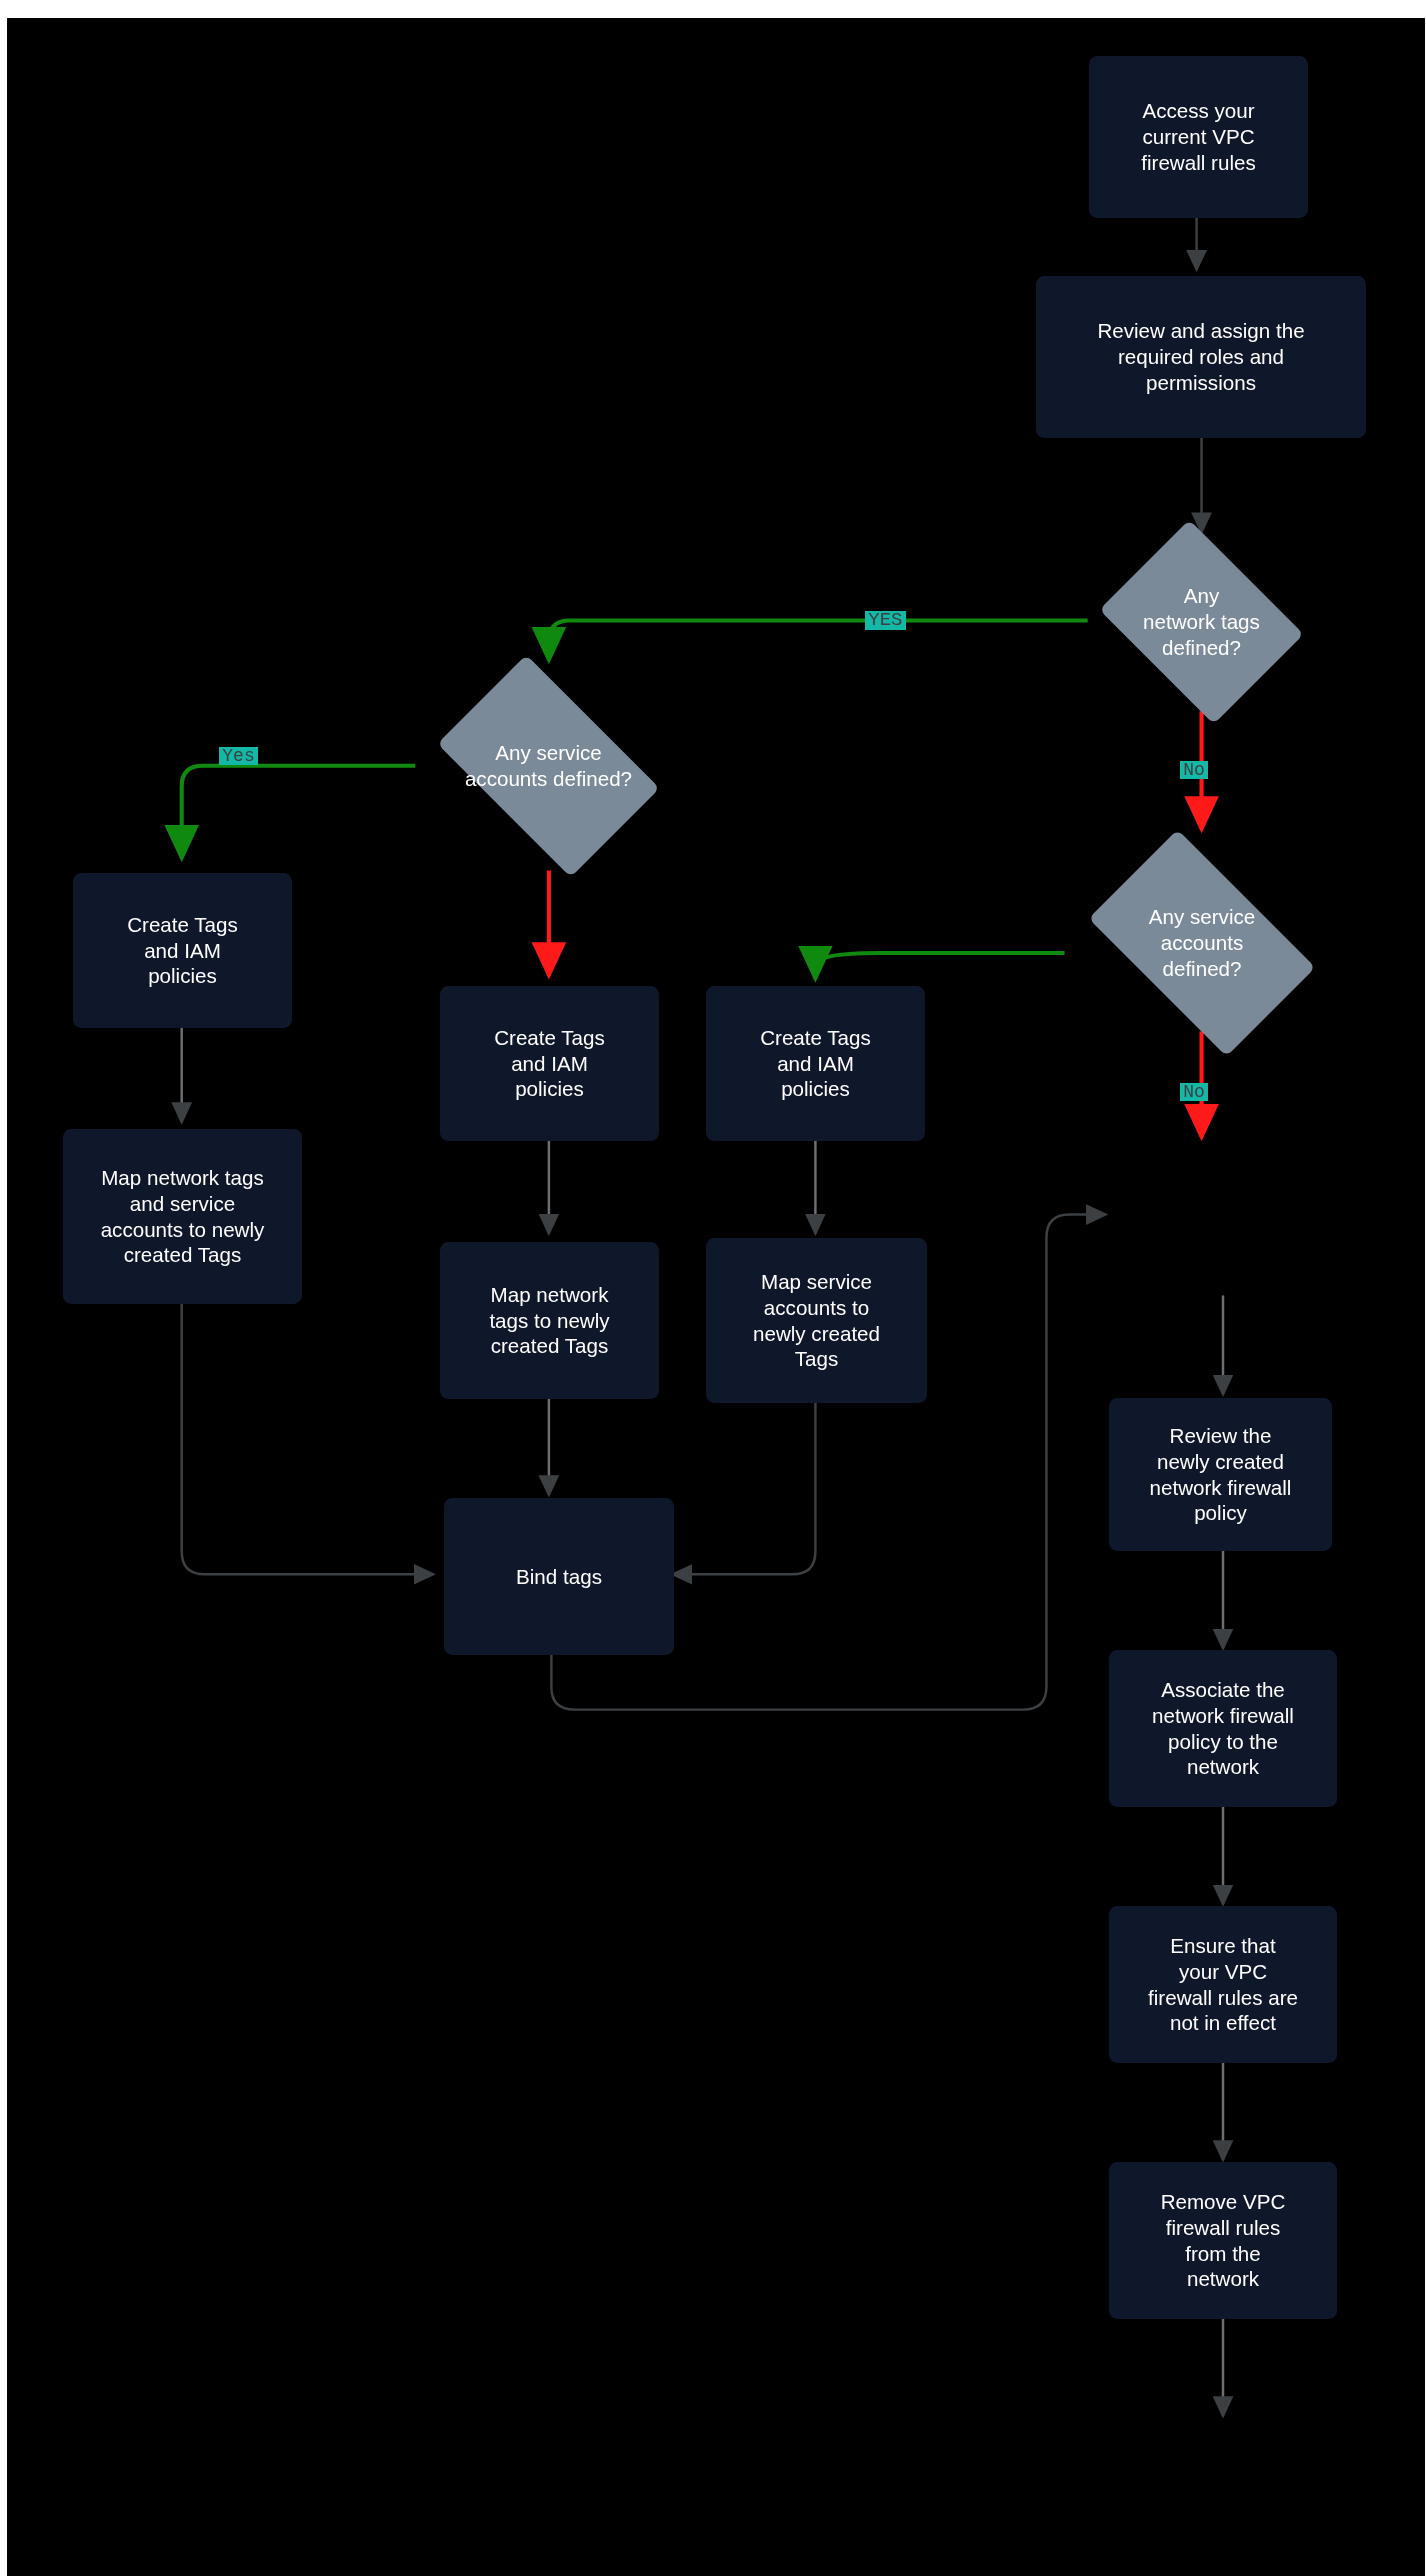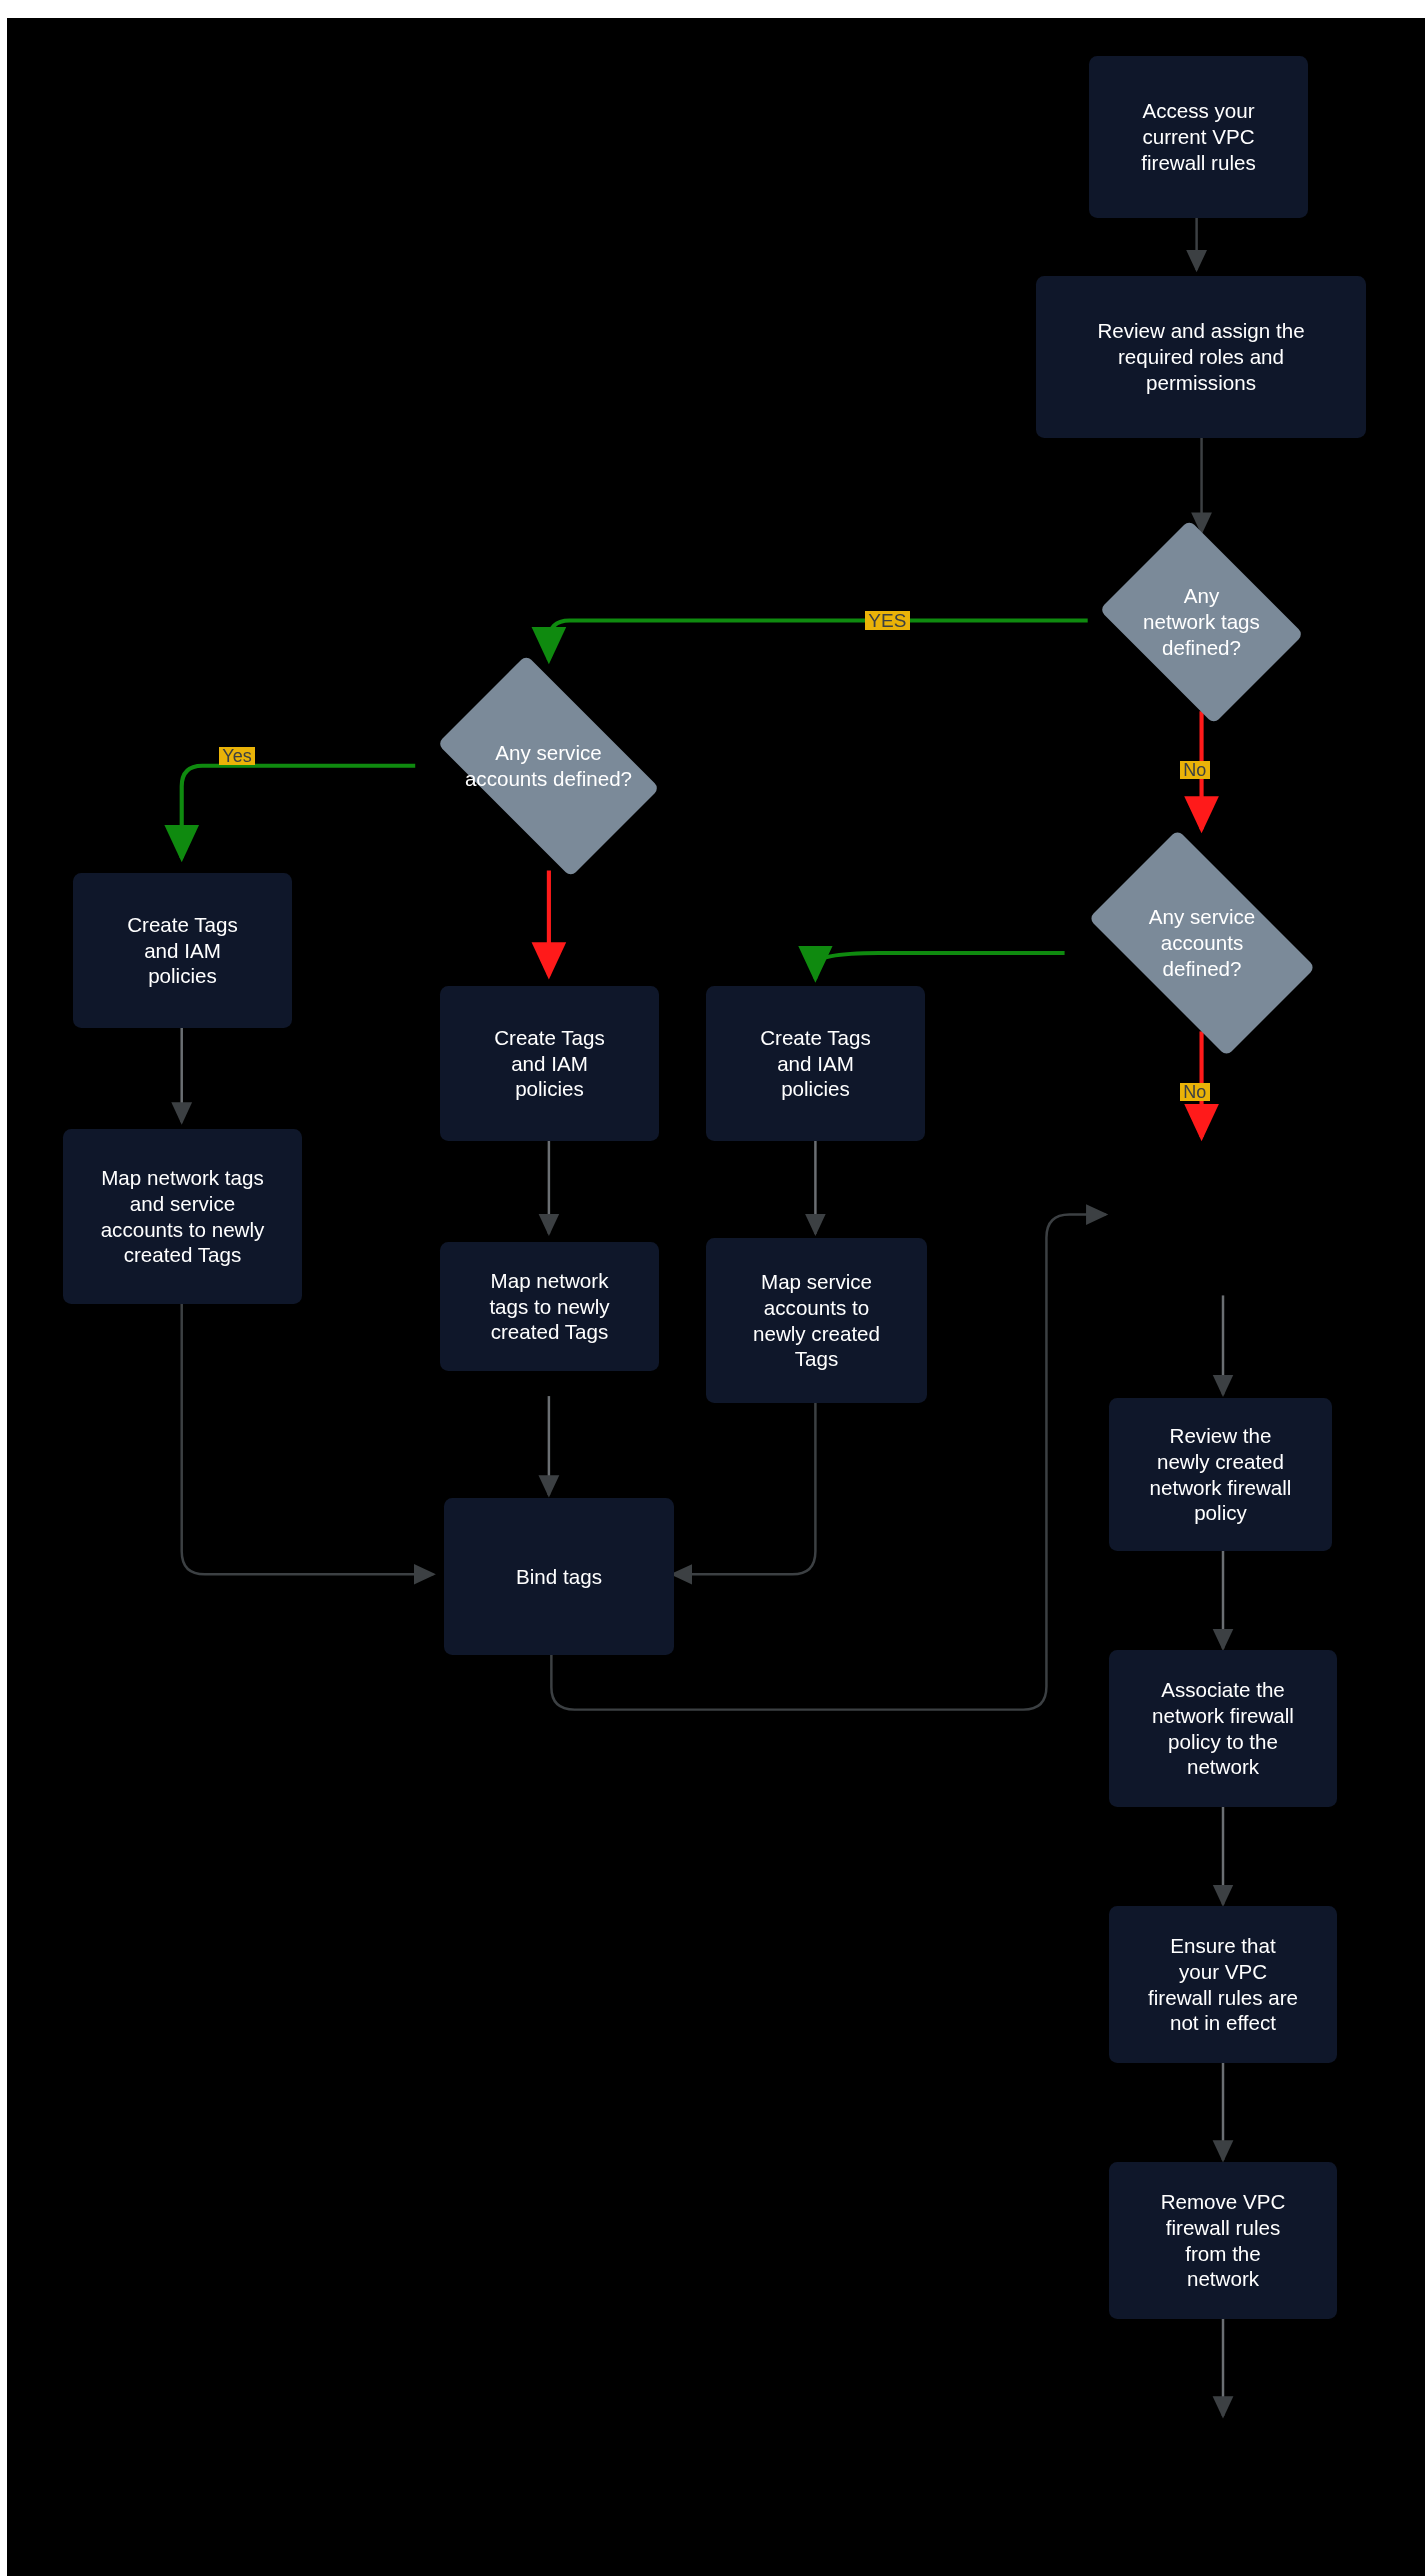--- a/index.html
+++ b/index.html
@@ -80,24 +80,25 @@
   }
   .decision .dia-label {
     position: relative;
     z-index: 1;
     width: 86%;
   }
   .edge-label {
     position: absolute;
     color: #3c4043;
     font-size: 18px;
-    background: #eab308;
+    background: #14b8a6;
     padding: 0 3.3px;
     line-height: 1;
     white-space: nowrap;
+    font-family: Liberation Mono, monospace;
   }
   .edge-label.yes-caps { font-size: 19px; }
 </style>
 </head>
 <body>
 
 <div id="canvas">
 
   <div id="top-strip"></div>
   <div id="left-strip"></div>
@@ -199,21 +200,21 @@
 
   <div class="node process" style="left:706px; top:986px; width:219px; height:155px;">Create Tags
 and IAM
 policies</div>
 
   <div class="node process" style="left:63px; top:1129px; width:239px; height:175px;">Map network tags
 and service
 accounts to newly
 created Tags</div>
 
-  <div class="node process" style="left:440px; top:1242px; width:219px; height:129px;">Map network
+  <div class="node process" style="left:440px; top:1242px; width:219px; height:157px;">Map network
 tags to newly
 created Tags</div>
 
   <div class="node process" style="left:706px; top:1238px; width:221px; height:165px;">Map service
 accounts  to
 newly created
 Tags</div>
 
   <div class="node process" style="left:444px; top:1498px; width:230px; height:157px;">Bind tags</div>
 

